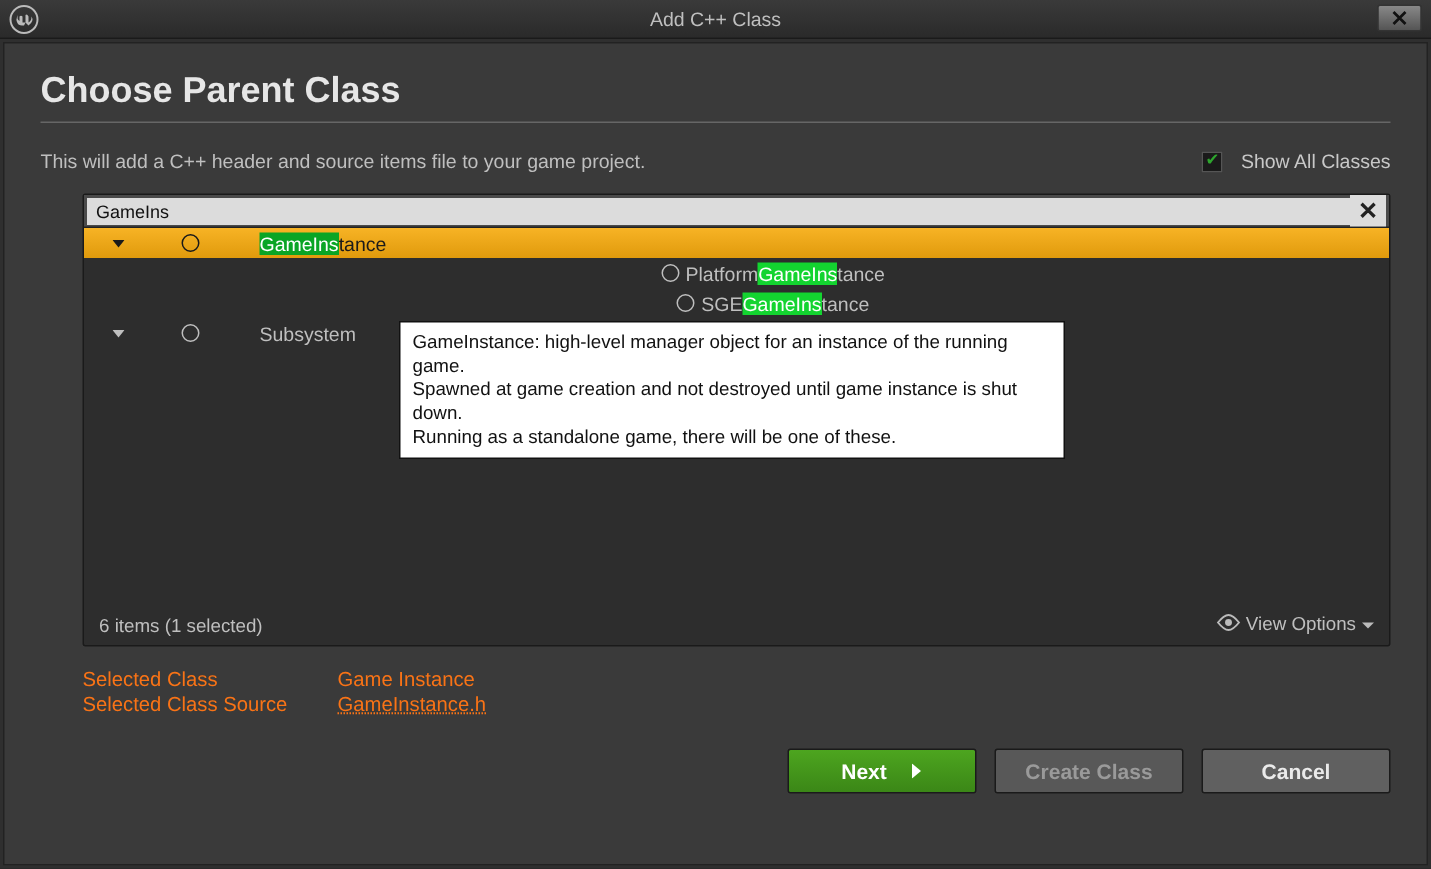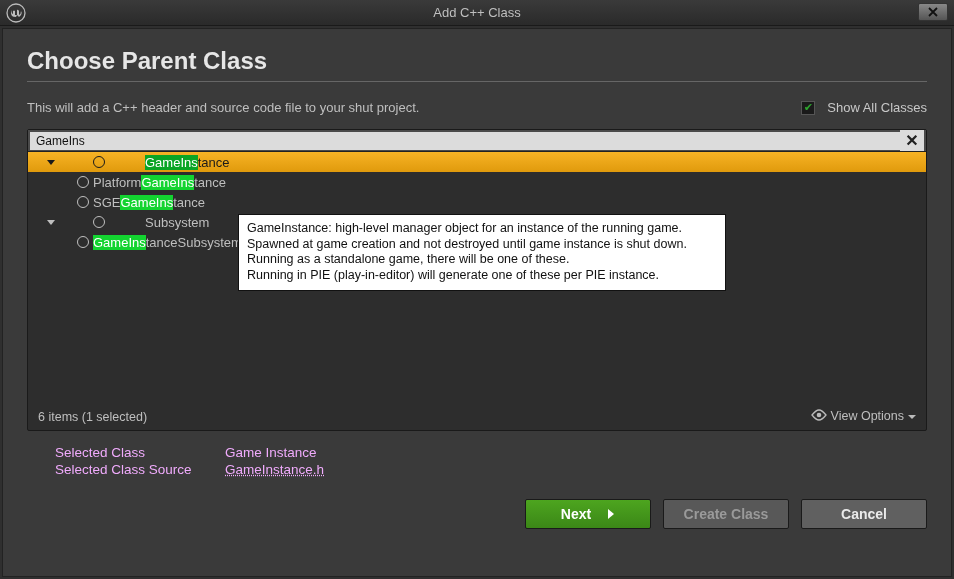--- a/index.html
+++ b/index.html
@@ -17,45 +17,45 @@
     
     .header-title { font-size: 24px; font-weight: bold; color: #e6e6e6; margin-top: 18px; margin-bottom: 6px; }
     .header-rule { border: none; border-top: 1px solid #666; margin-bottom: 18px; }
     
     .row-top { display: flex; align-items: center; justify-content: space-between; margin-bottom: 14px; }
     .subtitle { font-size: 13px; color: #bfbfbf; }
     .checkbox-wrap { display: flex; align-items: center; gap: 12px; cursor: pointer; justify-content: space-between; }
     .checkbox { width: 14px; height: 14px; background: #1a1a1a; border: 1px solid #555; display: inline-flex; align-items: center; justify-content: center; }
     .checkbox.checked::after { content: "✔"; font-size: 11px; color: #2ea62e; line-height: 1; }
     
-    .tree-panel { background: #2d2d2d; border: 1px solid #1a1a1a; border-radius: 2px; display: flex; flex-direction: column; height: 302px; position: relative; }
+    .tree-panel { background: #2d2d2d; border: 1px solid #1a1a1a; border-radius: 2px; display: flex; flex-direction: column; height: 302px; position: relative; margin-left: 28px; }
     .search-row { display: flex; align-items: center; background: #4a4a4a; border-bottom: 1px solid #222; height: 22px; }
     .search-input { flex: 1; background: #dcdcdc; color: #111; border: none; height: 18px; margin: 2px 0 2px 2px; padding: 0 6px; font-size: 12px; outline: none; }
     .clear-x { width: 24px; height: 100%; display: flex; align-items: center; justify-content: center; cursor: pointer; font-size: 16px; font-weight: bold; color: #222; background: #dcdcdc; margin: 2px 2px 2px 0; }
     
     .tree { flex: 1; overflow: hidden; position: relative; }
     .tree-row { height: 20px; display: flex; align-items: center; padding-left: 4px; font-size: 13px; color: #bfbfbf; white-space: nowrap; cursor: pointer; }
     .tree-row.selected { background: linear-gradient(#f7b325, #e09a0c); color: #1a1a1a; }
     .tree-row .caret { width: 10px; display: inline-flex; justify-content: center; align-items: center; margin-right: 1px; }
     .tree-row .caret svg { width: 8px; height: 8px; }
     .tree-row .radio { width: 12px; height: 12px; border: 1.5px solid #bfbfbf; border-radius: 50%; margin-right: 4px; flex-shrink: 0; }
     .tree-row.selected .radio { border-color: #1a1a1a; }
     .indent-1 { padding-left: 4px; }
     .indent-2 { padding-left: 18px; gap: 36px; }
-    .indent-3 { padding-left: 38px; }
+    .indent-3 { padding-left: 38px; justify-content: center; }
     .hl { background: #13d430; color: #fff; padding: 0 0px; }
     .tree-row.selected .hl { background: #0aa525; }
     
-    .tooltip { position: absolute; left: 210px; top: 62px; width: 488px; background: #fff; color: #111; border: 1px solid #111; padding: 6px 8px; font-size: 12.5px; line-height: 1.25; z-index: 10; }
+    .tooltip { position: absolute; left: 210px; top: 62px; width: 444px; background: #fff; color: #111; border: 1px solid #111; padding: 6px 8px; font-size: 12.5px; line-height: 1.25; z-index: 10; }
     
     .tree-footer { display: flex; justify-content: space-between; align-items: center; padding: 6px 10px; font-size: 12.5px; color: #bfbfbf; }
     .view-options { display: flex; gap: 4px; cursor: pointer; }
     .eye-icon svg { width: 16px; height: 12px; }
     
-    .selected-info { margin-top: 14px; margin-left: 28px; display: grid; grid-template-columns: 170px auto; row-gap: 2px; font-size: 13.5px; color: #f0abfc; }
+    .selected-info { margin-top: 14px; margin-left: 28px; display: grid; grid-template-columns: 170px auto; row-gap: 2px; font-size: 13.5px; color: #f97316; }
     .selected-info .src-val { text-decoration: underline dotted; }
     
     .btn-row { display: flex; justify-content: flex-end; gap: 12px; margin-top: 22px; }
     .btn { width: 126px; height: 30px; border: 1px solid #1a1a1a; border-radius: 2px; display: flex; align-items: center; justify-content: center; gap: 16px; font-size: 14px; font-weight: bold; cursor: pointer; }
     .btn-next { background: linear-gradient(#4da51f, #3b8717); color: #fff; }
     .btn-disabled { background: #585858; color: #9a9a9a; cursor: not-allowed; }
     .btn-cancel { background: #606060; color: #eaeaea; }
     .chevron-right svg { width: 8px; height: 10px; }
   </style>
 </head>
@@ -75,21 +75,21 @@
             <path d="M2 1 L10 9 M10 1 L2 9" stroke="#111" stroke-width="1.8"></path>
           </svg></span>
     </div>
   </div>
 
   <div class="content">
     <div class="header-title">Choose Parent Class</div>
     <hr class="header-rule">
 
     <div class="row-top">
-      <div class="subtitle">This will add a C++ header and source code file to your shut project.</div>
+      <div class="subtitle">This will add a C++ header and source items file to your game project.</div>
       <label class="checkbox-wrap">
         <span class="checkbox checked"></span>
         <span>Show All Classes</span>
       </label>
     </div>
 
     <div class="tree-panel">
       <div class="search-row">
         <input class="search-input" value="GameIns" style="">
         <div class="clear-x">
@@ -130,21 +130,20 @@
             <div class="tree-row indent-3">
               <span class="caret"></span>
               <span class="radio"></span>
               <span><span class="hl">GameIns</span>tanceSubsystem</span>
             </div>
           </div>
         <div class="tooltip">
           <div>GameInstance: high-level manager object for an instance of the running game.</div>
           <div>Spawned at game creation and not destroyed until game instance is shut down.</div>
           <div>Running as a standalone game, there will be one of these.</div>
-          <div>Running in PIE (play-in-editor) will generate one of these per PIE instance.</div>
         </div>
       </div>
 
       <div class="tree-footer">
         <div>6 items (1 selected)</div>
         <div class="view-options">
           <span class="eye-icon"><svg viewBox="0 0 16 12">
                 <path d="M1 6 Q5 1 8 1 Q11 1 15 6 Q11 11 8 11 Q5 11 1 6 Z" fill="none" stroke="#bbb" stroke-width="1.3"></path>
                 <circle cx="8" cy="6" r="2.3" fill="#bbb"></circle>
               </svg></span>

